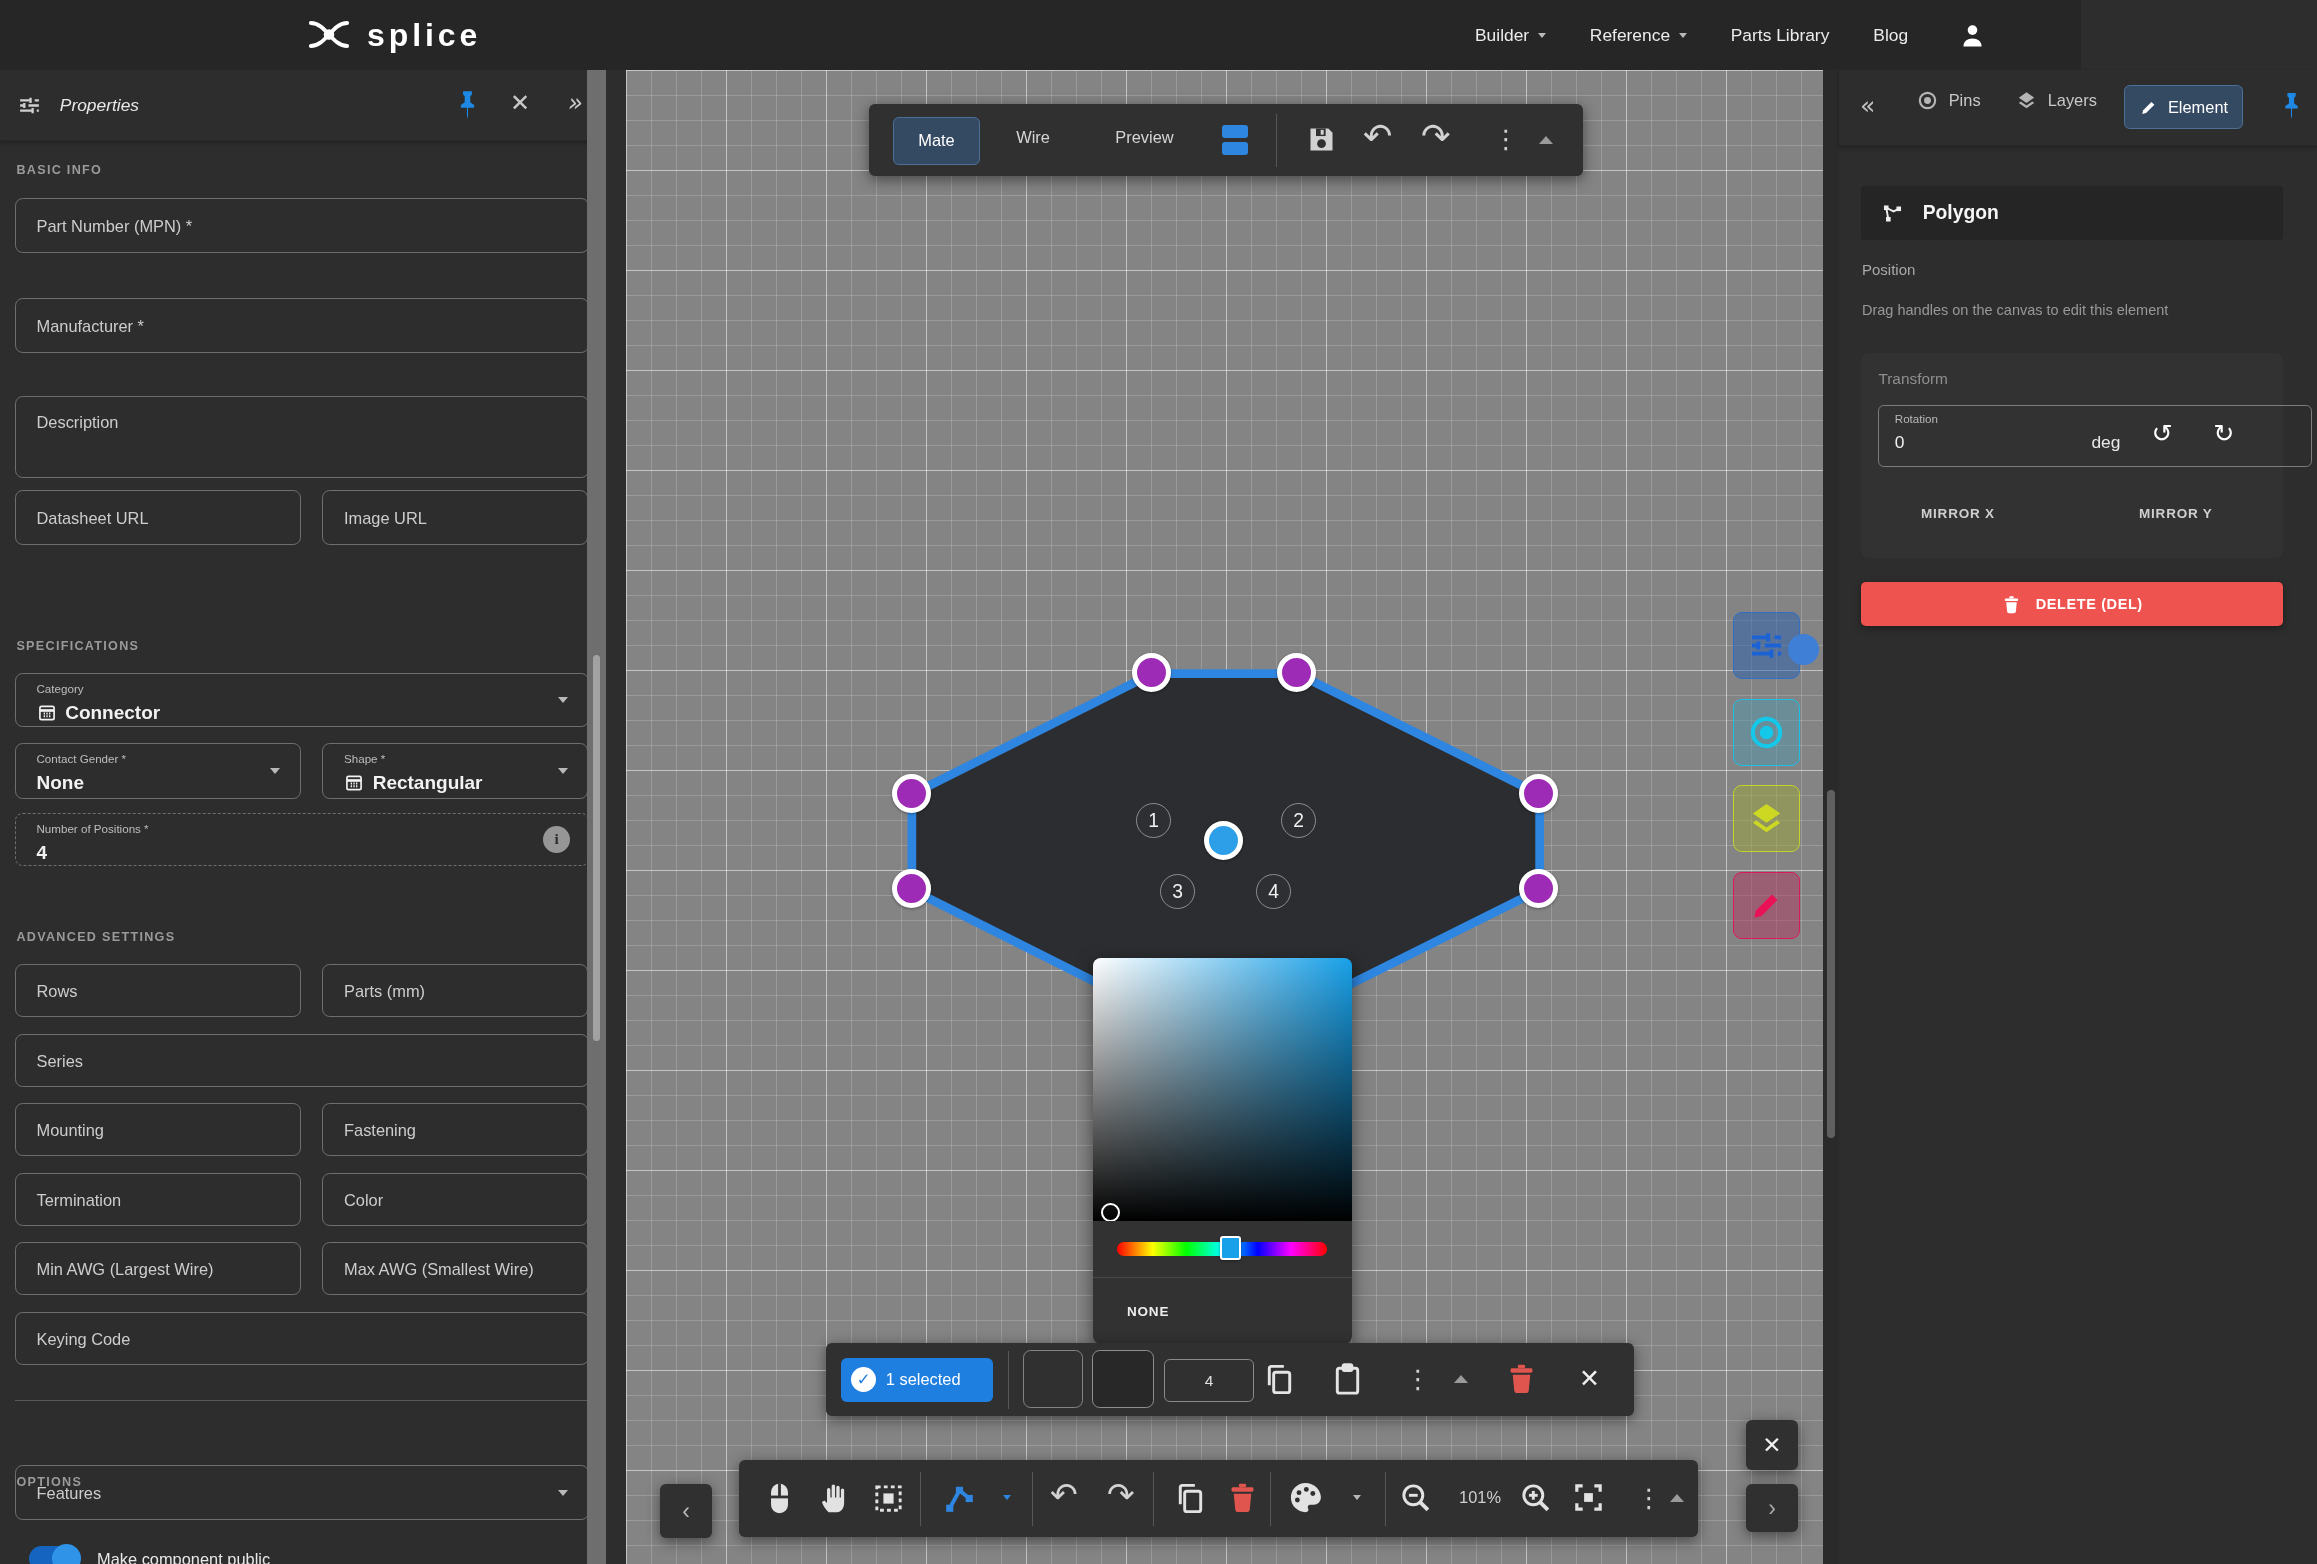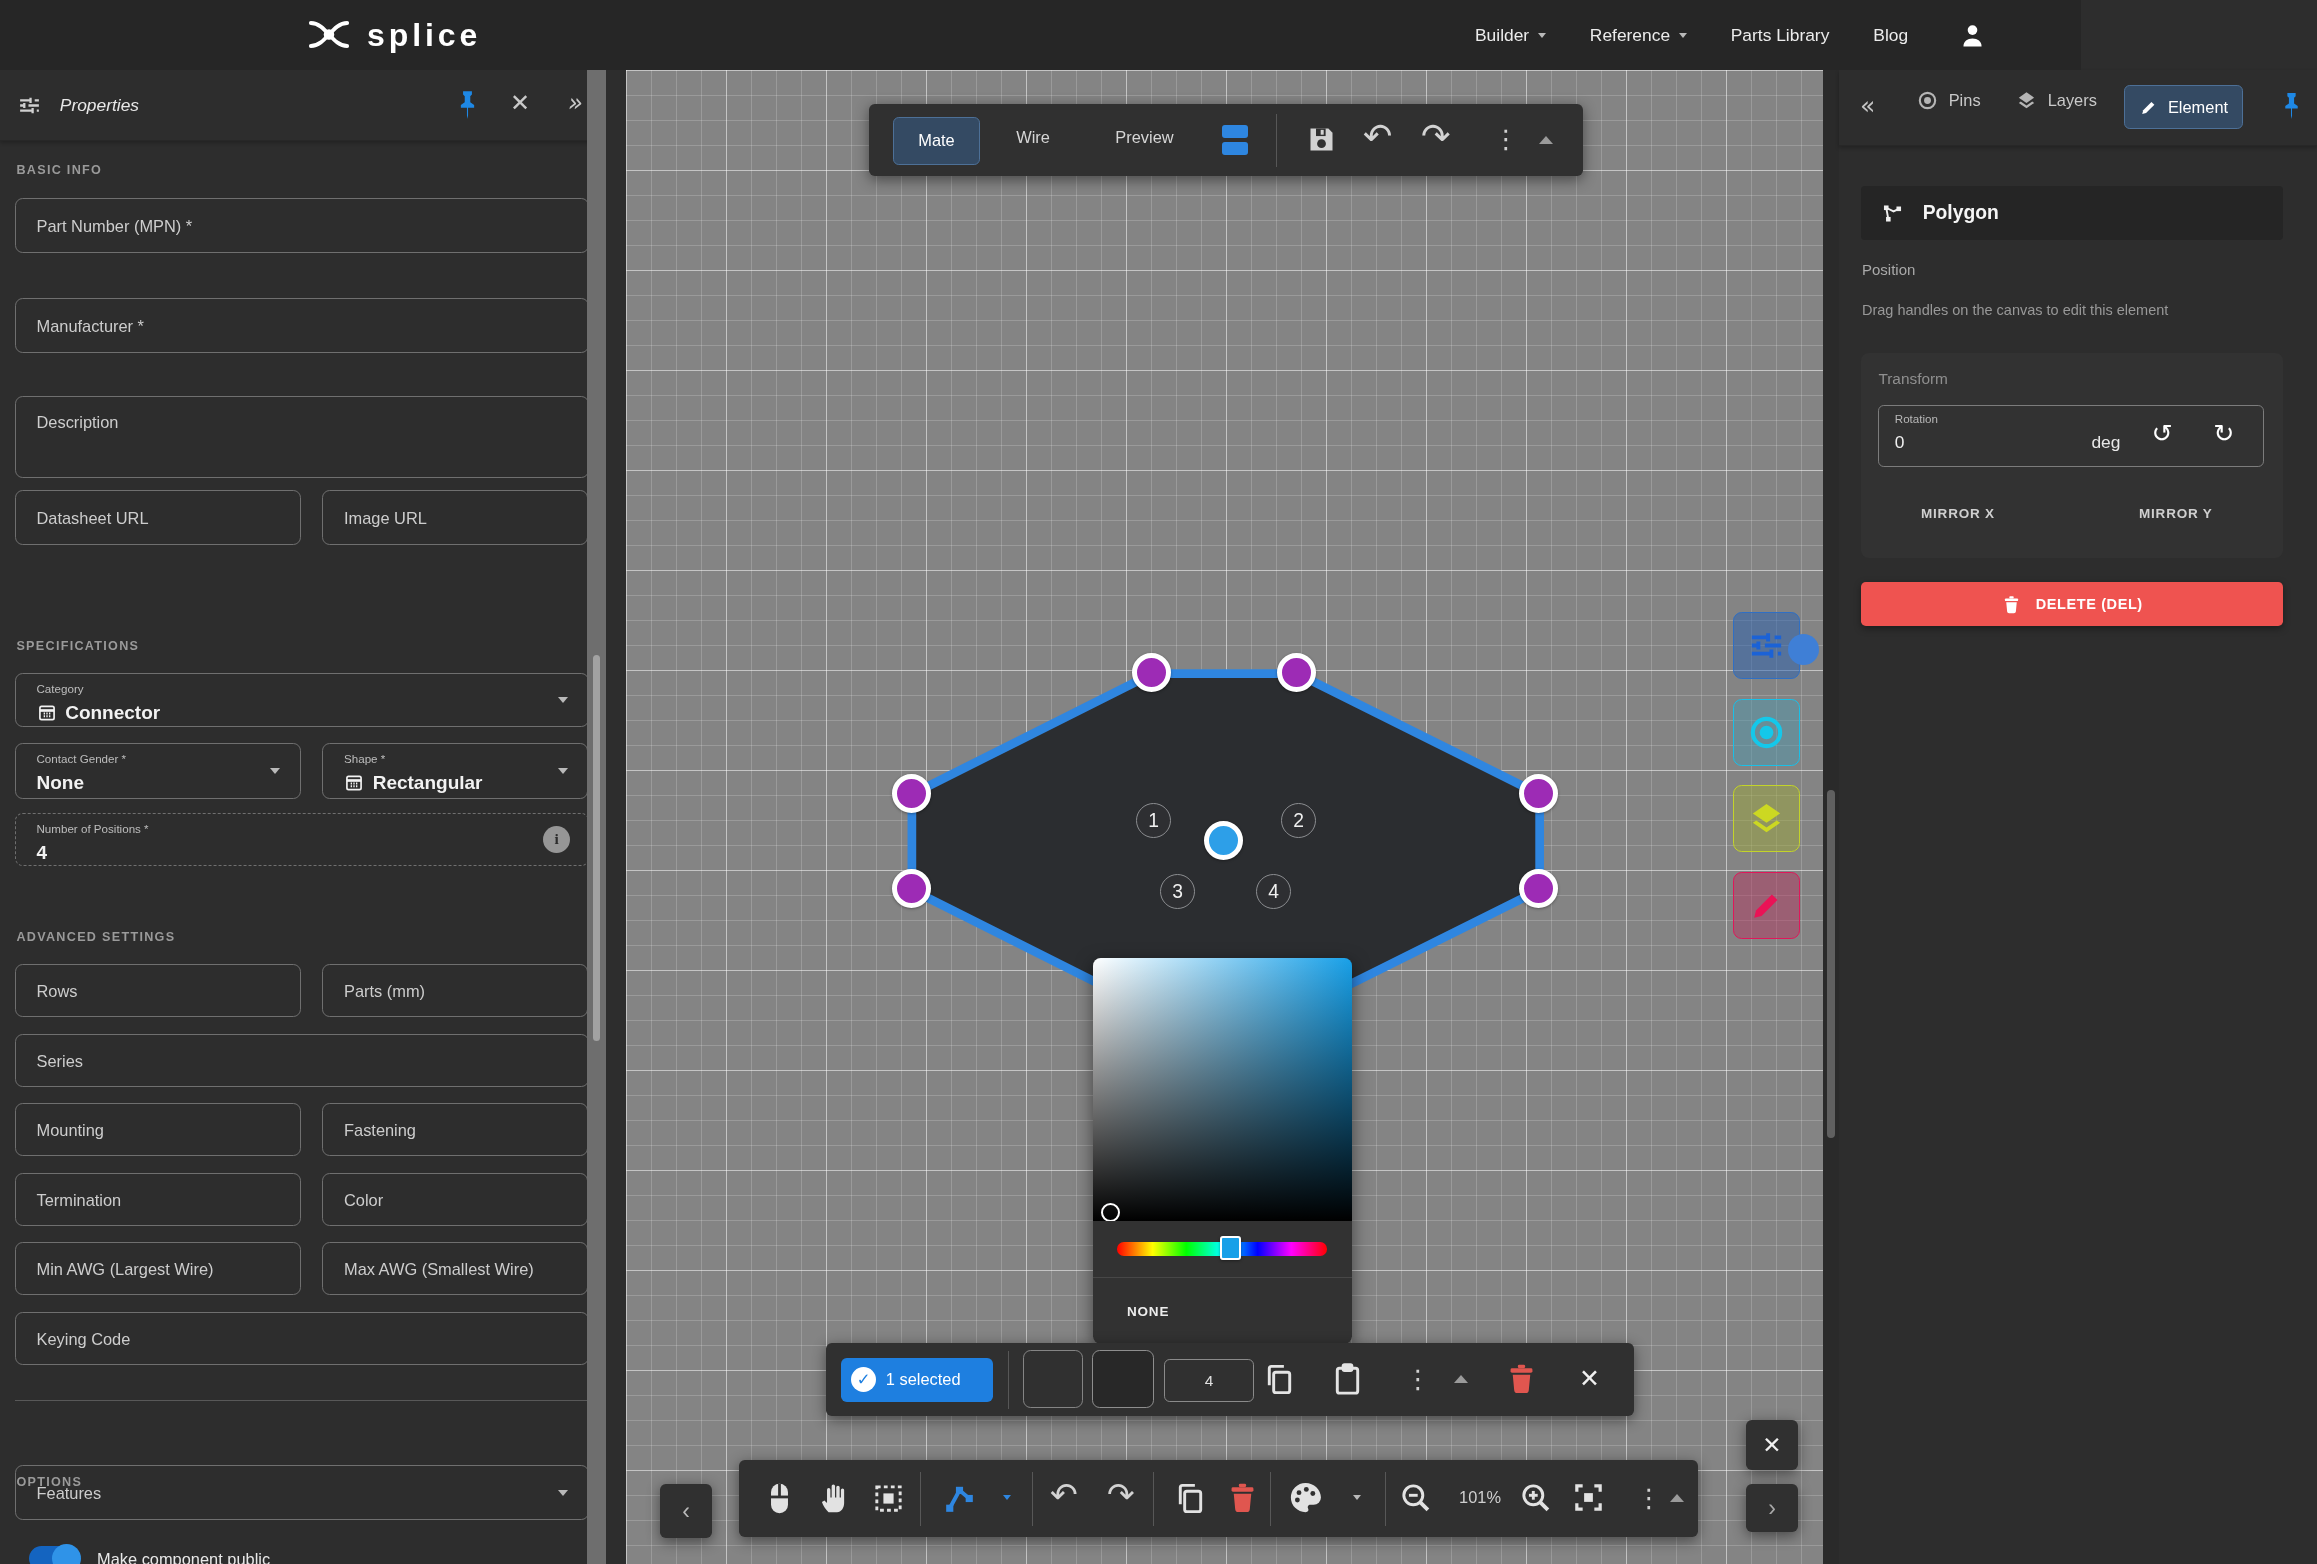--- a/index.html
+++ b/index.html
@@ -473,21 +473,21 @@
           </svg>
       </span>
       <span style="margin-left:17.4px;font-size:19.3px;font-weight:600;color:#f5f5f5;">Polygon</span>
     </div>
 
     <div class="abs" style="left:23px;top:191px;font-size:15px;color:#a9a9a9;">Position</div>
     <div class="abs" style="left:23px;top:232px;font-size:14.5px;color:#989898;">Drag handles on the canvas to edit this element</div>
 
     <div class="abs rp-card" style="left:22px;top:283px;width:422px;height:205px;">
       <span class="abs" style="left:17.4px;top:17.4px;font-size:15.4px;color:#8f8f8f;">Transform</span>
-      <div class="abs" style="left:17.4px;top:52px;width:384px;height:60px;border:1px solid #7c7c7c;border-radius:5.8px;">
+      <div class="abs" style="left:17.4px;top:52px;width:384px;height:60px;border:1px solid #7c7c7c;border-radius:5.8px;padding-left:48px;">
         <span class="abs" style="left:15.4px;top:5.8px;font-size:11.6px;color:#b8b8b8;">Rotation</span>
         <span class="abs" style="left:15.4px;top:26px;font-size:17.4px;color:#f0f0f0;">0</span>
         <span class="abs" style="left:212px;top:26px;font-size:17.4px;color:#e8e8e8;">deg</span>
         <span class="abs glyph" style="left:272px;top:12.6px;font-size:25px;color:#fff;cursor:pointer;">↺</span>
         <span class="abs glyph" style="left:334px;top:12.6px;font-size:25px;color:#fff;cursor:pointer;">↻</span>
       </div>
       <span class="abs mirror-btn" style="left:60px;top:153px;">MIRROR X</span>
       <span class="abs mirror-btn" style="left:278px;top:153px;">MIRROR Y</span>
     </div>
 

